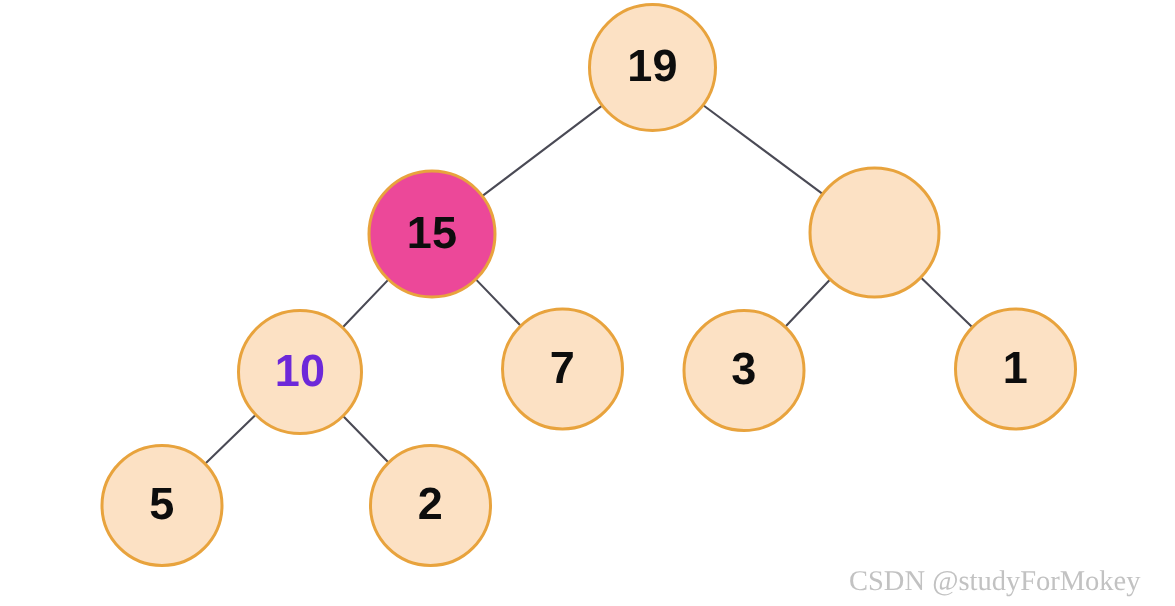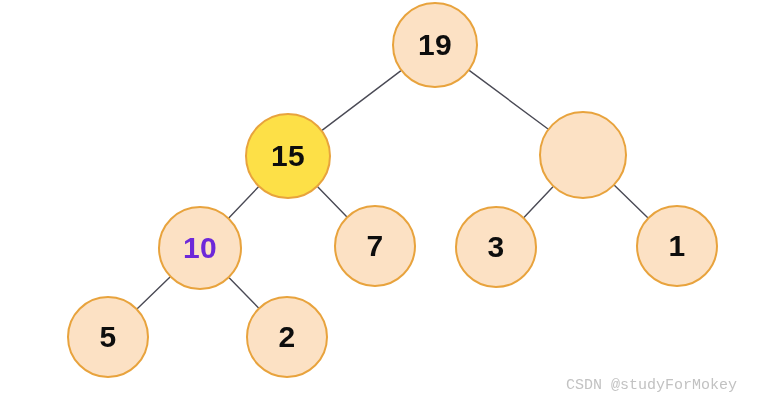--- a/index.html
+++ b/index.html
@@ -41,22 +41,22 @@
     font-family: "Liberation Sans", sans-serif;
     font-weight: bold;
     font-size: 30px;
     color: #0d0d0d;
     line-height: 1;
     letter-spacing: 0.2px;
     user-select: none;
   }
   .watermark {
     position: absolute;
-    font-family: Liberation Mono, monospace;
-    font-size: 15px;
+    font-family: Liberation Serif, serif;
+    font-size: 19px;
     color: #c2c2c2;
     white-space: nowrap;
     z-index: 3;
     user-select: none;
   }
 </style>
 </head>
 <body>
 
 <div id="canvas" style="width: 783px; height: 404px; background: rgb(255, 255, 255);">
@@ -69,21 +69,21 @@
       <line x1="552.77" y1="186.97" x2="524.17" y2="217.21" stroke="#4a4a55" stroke-width="1.4" stroke-linecap="round"></line>
       <line x1="614.61" y1="185.60" x2="647.54" y2="217.48" stroke="#4a4a55" stroke-width="1.4" stroke-linecap="round"></line>
       <line x1="169.81" y1="277.20" x2="137.47" y2="308.49" stroke="#4a4a55" stroke-width="1.4" stroke-linecap="round"></line>
       <line x1="229.36" y1="278.03" x2="258.34" y2="307.68" stroke="#4a4a55" stroke-width="1.4" stroke-linecap="round"></line>
     </svg>
 
   <div id="node-layer">
       <div class="tree-node" style="left: 392px; top: 2px; width: 86px; height: 86px; background: rgb(252, 225, 196); border-color: rgb(232, 163, 61); border-width: 2px;">
         <span class="node-label" style="color: rgb(13, 13, 13);">19</span>
       </div>
-      <div class="tree-node" style="left: 245px; top: 113px; width: 86px; height: 86px; background: #fde047; border-color: rgb(232, 163, 61); border-width: 2px; justify-content: center;">
+      <div class="tree-node" style="left: 245px; top: 113px; width: 86px; height: 86px; background: #ec4899; border-color: rgb(232, 163, 61); border-width: 2px; justify-content: center;">
         <span class="node-label" style="color: rgb(13, 13, 13);">15</span>
       </div>
       <div class="tree-node" style="left: 539px; top: 111px; width: 88px; height: 88px; background: rgb(252, 225, 196); border-color: rgb(232, 163, 61); border-width: 2px;">
         <span class="node-label" style="color: rgb(13, 13, 13);"></span>
       </div>
       <div class="tree-node" style="left: 158px; top: 206px; width: 84px; height: 84px; background: rgb(252, 225, 196); border-color: rgb(232, 163, 61); border-width: 2px;">
         <span class="node-label" style="color: #6d28d9;">10</span>
       </div>
       <div class="tree-node" style="left: 334px; top: 205px; width: 82px; height: 82px; background: rgb(252, 225, 196); border-color: rgb(232, 163, 61); border-width: 2px;">
         <span class="node-label" style="color: rgb(13, 13, 13);">7</span>

